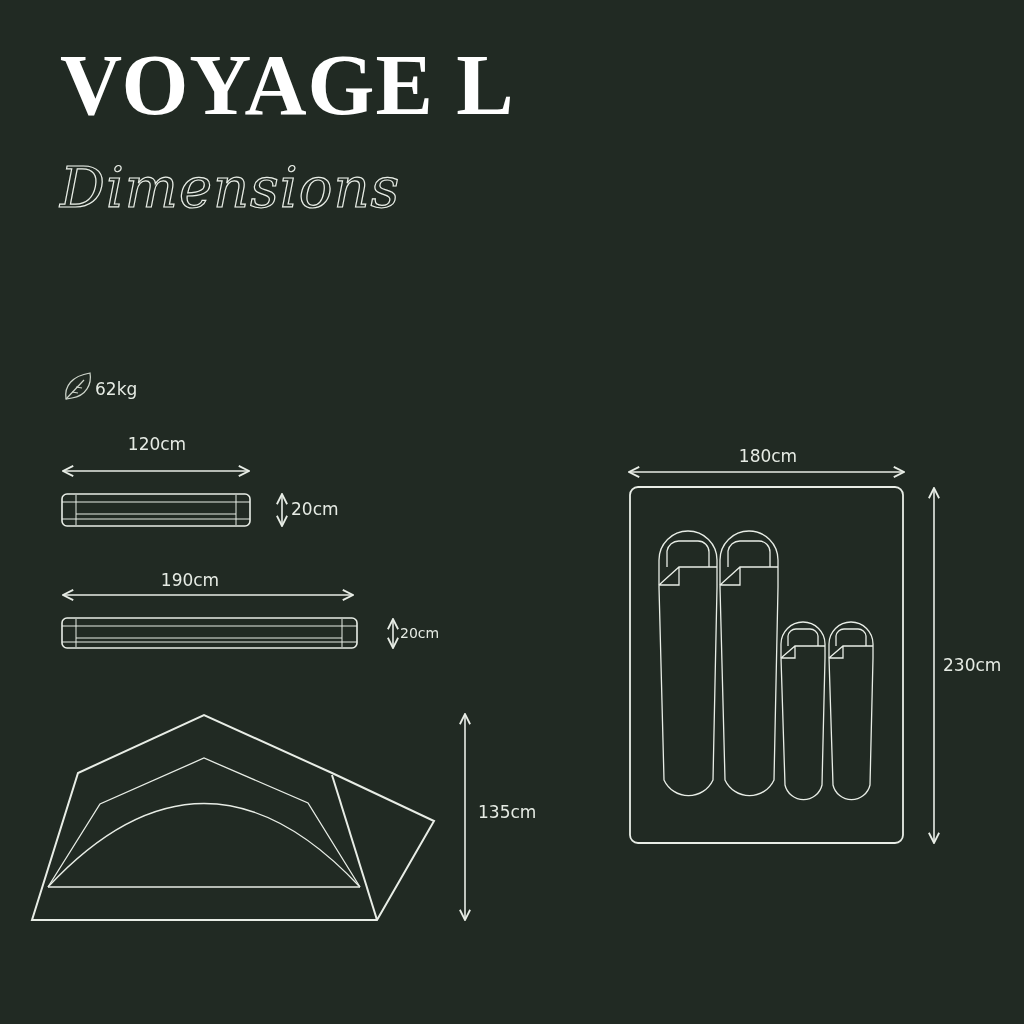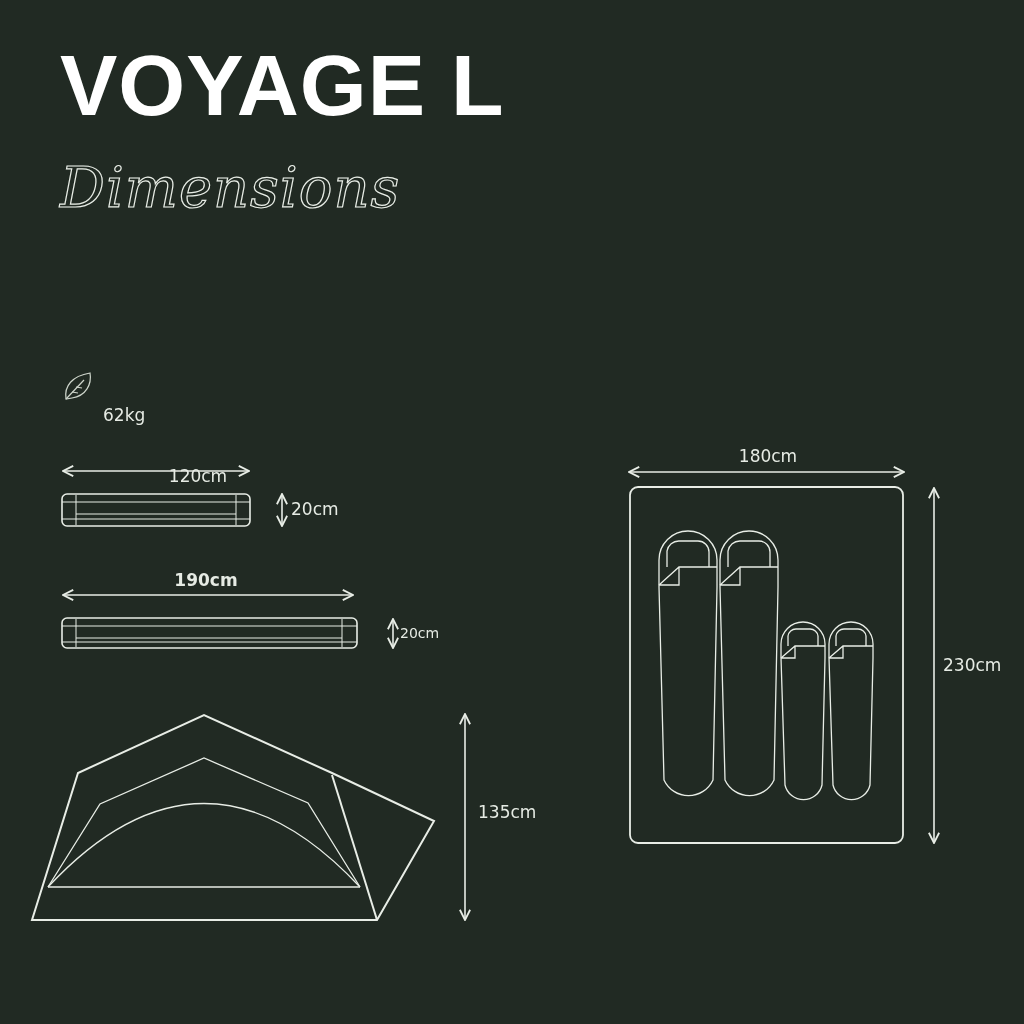--- a/index.html
+++ b/index.html
@@ -1,17 +1,17 @@
 <!DOCTYPE html>
 <html><head>
 <meta charset="utf-8">
 <style>
   html, body { margin:0; padding:0; }
   body { width:1024px; height:1024px; background:#212a23; overflow:hidden; position:relative; font-family:"Liberation Sans", sans-serif; color:#eef2ec; }
-  .title { position:absolute; left:60px; top:42px; font-family:Liberation Sans, sans-serif; font-weight:bold; font-size:86px; letter-spacing:1px; color:#ffffff; line-height:1; }
+  .title { position:absolute; left:60px; top:42px; font-family:Liberation Serif, serif; font-weight:bold; font-size:86px; letter-spacing:1px; color:#ffffff; line-height:1; }
   .subtitle { position:absolute; left:60px; top:160px; font-family:"DejaVu Serif", serif; font-size:56px; line-height:1; color:transparent; -webkit-text-stroke:1.2px #e8ede6; letter-spacing:1px;font-style:italic; }
   .lbl { position:absolute; font-family:"DejaVu Sans", sans-serif; font-size:17px; color:#e6ebe4; white-space:nowrap; transform:translate(-50%,-50%); }
   .lbl.left { transform:translate(0,-50%); }
   .lbl.small { font-size:14px; }
   svg.art { position:absolute; left:0; top:0; }
 </style>
 </head>
 <body>
 
 <div class="title">VOYAGE L</div>
@@ -85,24 +85,24 @@
     </g>
 
     <g stroke-width="1.3">
       <path d="M829,658 L829,644 A22,22 0 0 1 873,644 L873,658 L870,785 A19,19 0 0 1 833,785 Z"></path>
       <path d="M836,646 L836,636 A8,8 0 0 1 844,629 L858,629 A8,8 0 0 1 866,636 L866,646"></path>
       <path d="M829,658 L843,646 L873,646 M843,646 L843,658 L829,658"></path>
     </g>
   </g>
 </svg>
 
-<div class="lbl left" style="left:103px; top:389px;margin-top:26px;">62kg</div>
+<div class="lbl left" style="left:95px; top:389px;">62kg</div>
 
-<div class="lbl" style="left:157px; top:476px;margin-left:41px;">120cm</div>
+<div class="lbl" style="left:157px; top:444px;">120cm</div>
 <div class="lbl left" style="left:291px; top:509px;">20cm</div>
 
-<div class="lbl" style="left:206px; top:580px;font-weight:bold;">190cm</div>
+<div class="lbl" style="left:190px; top:580px;">190cm</div>
 <div class="lbl left small" style="left:400px; top:633px;">20cm</div>
 
 <div class="lbl left" style="left:478px; top:812px;">135cm</div>
 
 <div class="lbl" style="left:768px; top:456px;text-align:right;">180cm</div>
 <div class="lbl left" style="left:943px; top:665px;">230cm</div>
 
 </body></html>

